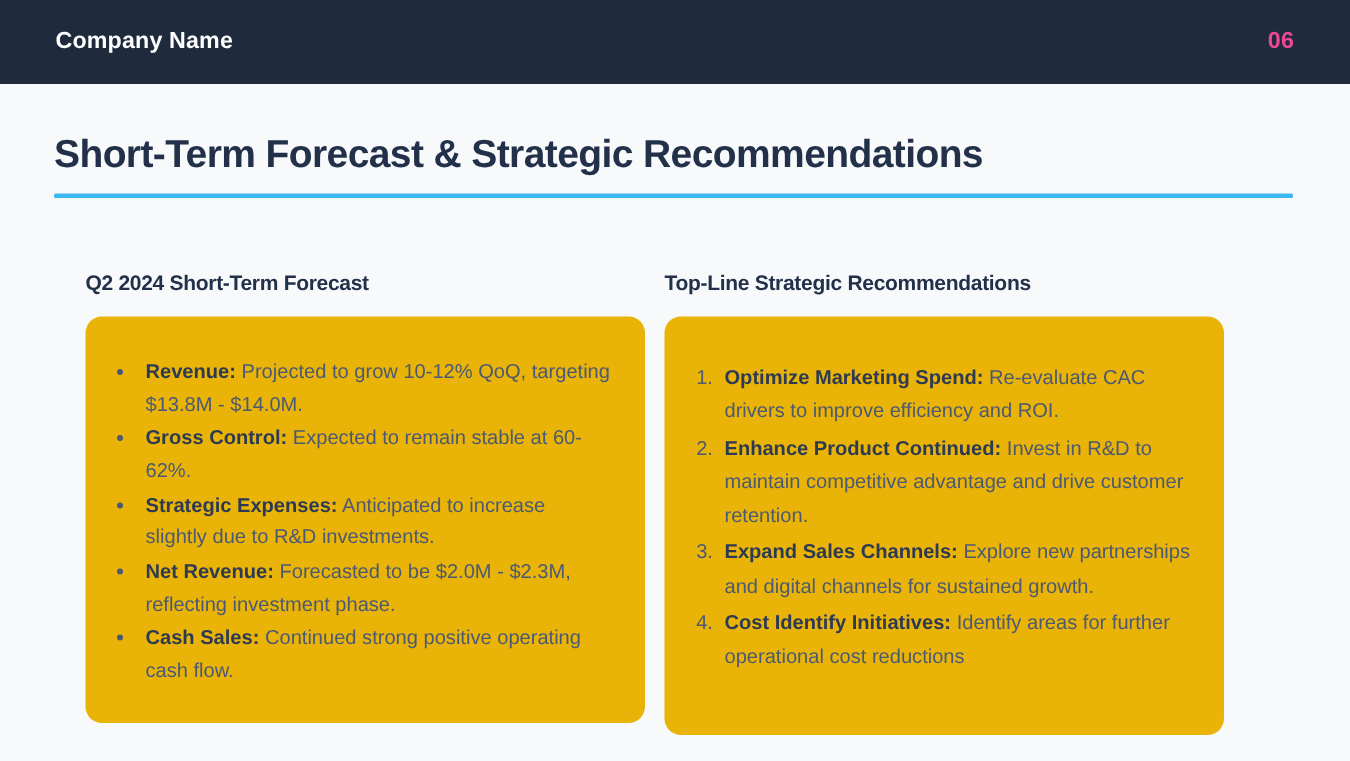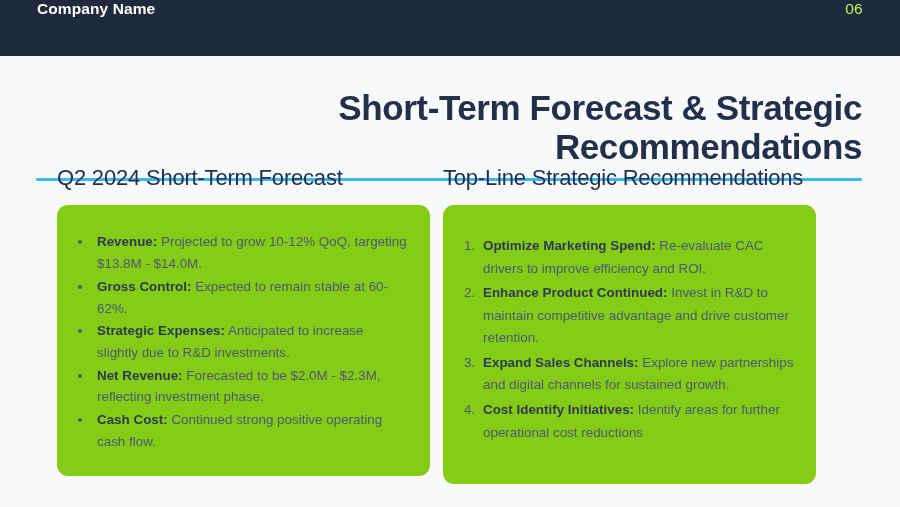--- a/index.html
+++ b/index.html
@@ -24,52 +24,52 @@
 
   
   .topbar {
     position: absolute;
     top: 0;
     left: 0;
     width: 900px;
     height: 56px;
     background: #1f2a3c;
     display: flex;
+    align-items: center;
     justify-content: space-between;
     box-sizing: border-box;
     padding: 0 37px 0 37px;
   }
   .topbar-brand {
     color: #ffffff;
     font-size: 15.5px;
     font-weight: bold;
     letter-spacing: 0.1px;
   }
   .topbar-page {
-    color: #bef264;
+    color: #ec4899;
     font-size: 15.5px;
-    font-weight: normal;
+    font-weight: bold;
     letter-spacing: 0.3px;
   }
 
   
   .title-block {
     position: absolute;
     top: 88px;
     left: 36px;
     width: 826px;
   }
   .slide-title {
-    font-size: 35px;
+    font-size: 26px;
     font-weight: bold;
     color: #22304a;
     letter-spacing: -0.4px;
     line-height: 1.12;
     margin: 0;
-    text-align: right;
   }
   .title-rule {
     margin-top: 12px;
     width: 826px;
     height: 3px;
     background: #3cb8f0;
     border-radius: 1px;
   }
 
   
@@ -86,32 +86,32 @@
   .col-left {
     width: 430px;
     padding-left: 57px;
     padding-right: 0;
   }
   .col-right {
     width: 470px;
     padding-left: 13px;
   }
   .col-heading {
-    font-size: 22px;
-    font-weight: normal;
+    font-size: 14px;
+    font-weight: bold;
     color: #22304a;
     letter-spacing: -0.2px;
-    margin: 0 0 14px 0;
+    margin: 15px 0 14px 0;
     line-height: 1.2;
   }
   .col-left .col-heading { padding-left: 0px; }
   .col-right .col-heading { padding-left: 0px; }
 
   .card {
-    background: #84cc16;
+    background: #eab308;
     border-radius: 11px;
     box-sizing: border-box;
     overflow: hidden;
   }
   .card-left {
     width: 373px;
     height: 271px;
     padding: 26px 22px 20px 10px;
   }
   .card-right {
@@ -170,21 +170,21 @@
   <div class="columns">
 
     <div class="col col-left">
       <h2 class="col-heading">Q2 2024 Short-Term Forecast</h2>
       <div class="card card-left">
         <ul class="bullets">
           <li><span class="lbl">Revenue:</span><span> Projected to grow 10-12% QoQ, targeting $13.8M - $14.0M.</span></li>
           <li><span class="lbl">Gross Control:</span><span> Expected to remain stable at 60-62%.</span></li>
           <li><span class="lbl">Strategic Expenses:</span><span> Anticipated to increase slightly due to R&amp;D investments.</span></li>
           <li><span class="lbl">Net Revenue:</span><span> Forecasted to be $2.0M - $2.3M, reflecting investment phase.</span></li>
-          <li><span class="lbl">Cash Cost:</span><span> Continued strong positive operating cash flow.</span></li>
+          <li><span class="lbl">Cash Sales:</span><span> Continued strong positive operating cash flow.</span></li>
         </ul>
       </div>
     </div>
 
     <div class="col col-right">
       <h2 class="col-heading">Top-Line Strategic Recommendations</h2>
       <div class="card card-right">
         <ol class="numbers">
           <li><span class="lbl">Optimize Marketing Spend:</span><span> Re-evaluate CAC drivers to improve efficiency and ROI.</span></li>
           <li><span class="lbl">Enhance Product Continued:</span><span> Invest in R&amp;D to maintain competitive advantage and drive customer retention.</span></li>

